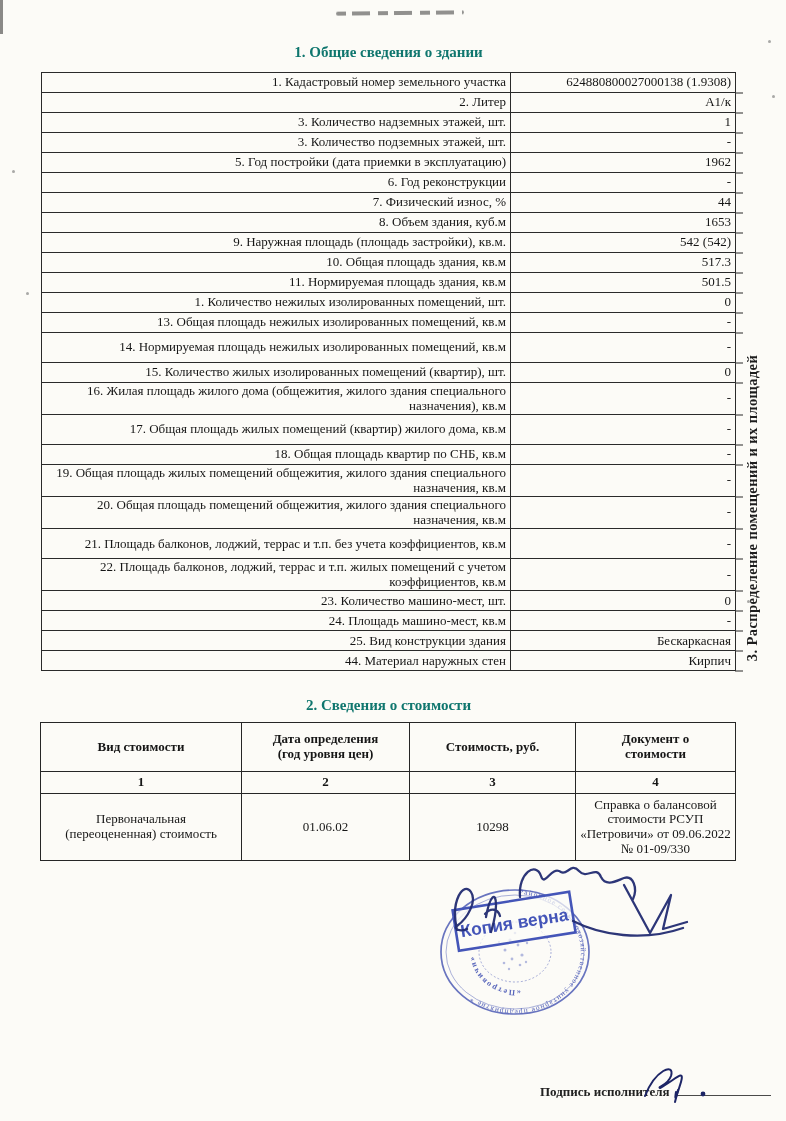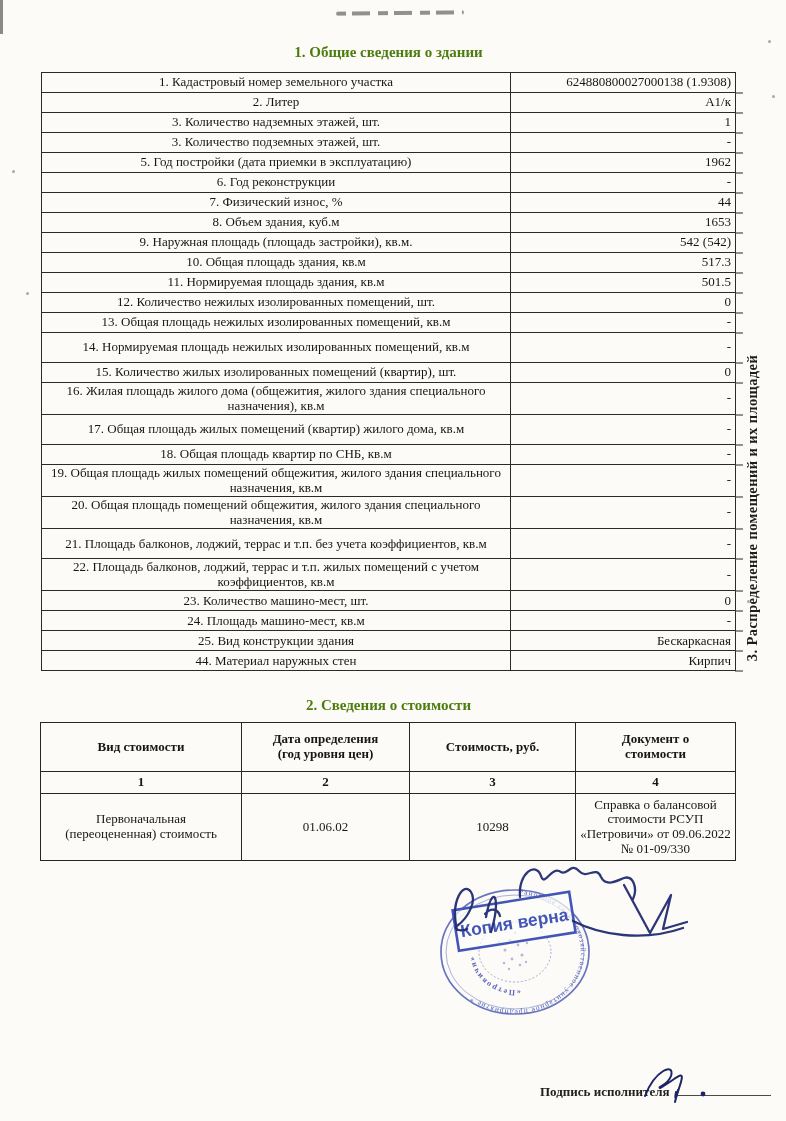--- a/index.html
+++ b/index.html
@@ -5,33 +5,33 @@
   html,body { margin:0; padding:0; background:#ffffff; }
   .page {
     position:relative; width:786px; height:1121px;
     background:#fcfbf7; overflow:hidden;
     font-family:"Liberation Serif", serif; color:#161616;
   }
 
   
   .sec-title {
     position:absolute; left:41px; width:695px;
-    text-align:center; font-weight:bold; font-size:15px; color:#4d7c0f;
+    text-align:center; font-weight:bold; font-size:15px; color:#0f766e;
   }
   .t1-title { top:44px; }
   .t2-title { top:697px; }
 
   
   table { border-collapse:collapse; table-layout:fixed; }
   .t1 { position:absolute; left:41px; top:72px; width:695px; }
   .t1 td {
     border:1.6px solid #2a2a2a; font-size:13px; line-height:1.12;
     padding:1px 4px; position:relative; vertical-align:middle;
   }
-  .t1 td.lbl { width:460px; text-align:center; }
+  .t1 td.lbl { width:460px; text-align:right; }
   .t1 td.val { text-align:right; }
   .t1 tr.s { height:20px; }
   .t1 tr.d { height:30px; }
   
   .t1 td.val::after {
     content:""; position:absolute; right:-8px; bottom:-2px;
     width:8px; height:2px; background:#3a3a3a; opacity:.55;
   }
 
   
@@ -127,21 +127,21 @@
         </tr>
       <tr class="s">
           <td class="lbl">10. Общая площадь здания, кв.м</td>
           <td class="val">517.3</td>
         </tr>
       <tr class="s">
           <td class="lbl">11. Нормируемая площадь здания, кв.м</td>
           <td class="val">501.5</td>
         </tr>
       <tr class="s">
-          <td class="lbl">12. Количество нежилых изолированных помещений, шт.</td>
+          <td class="lbl">1. Количество нежилых изолированных помещений, шт.</td>
           <td class="val">0</td>
         </tr>
       <tr class="s">
           <td class="lbl">13. Общая площадь нежилых изолированных помещений, кв.м</td>
           <td class="val">-</td>
         </tr>
       <tr class="d">
           <td class="lbl">14. Нормируемая площадь нежилых изолированных помещений, кв.м</td>
           <td class="val">-</td>
         </tr>

